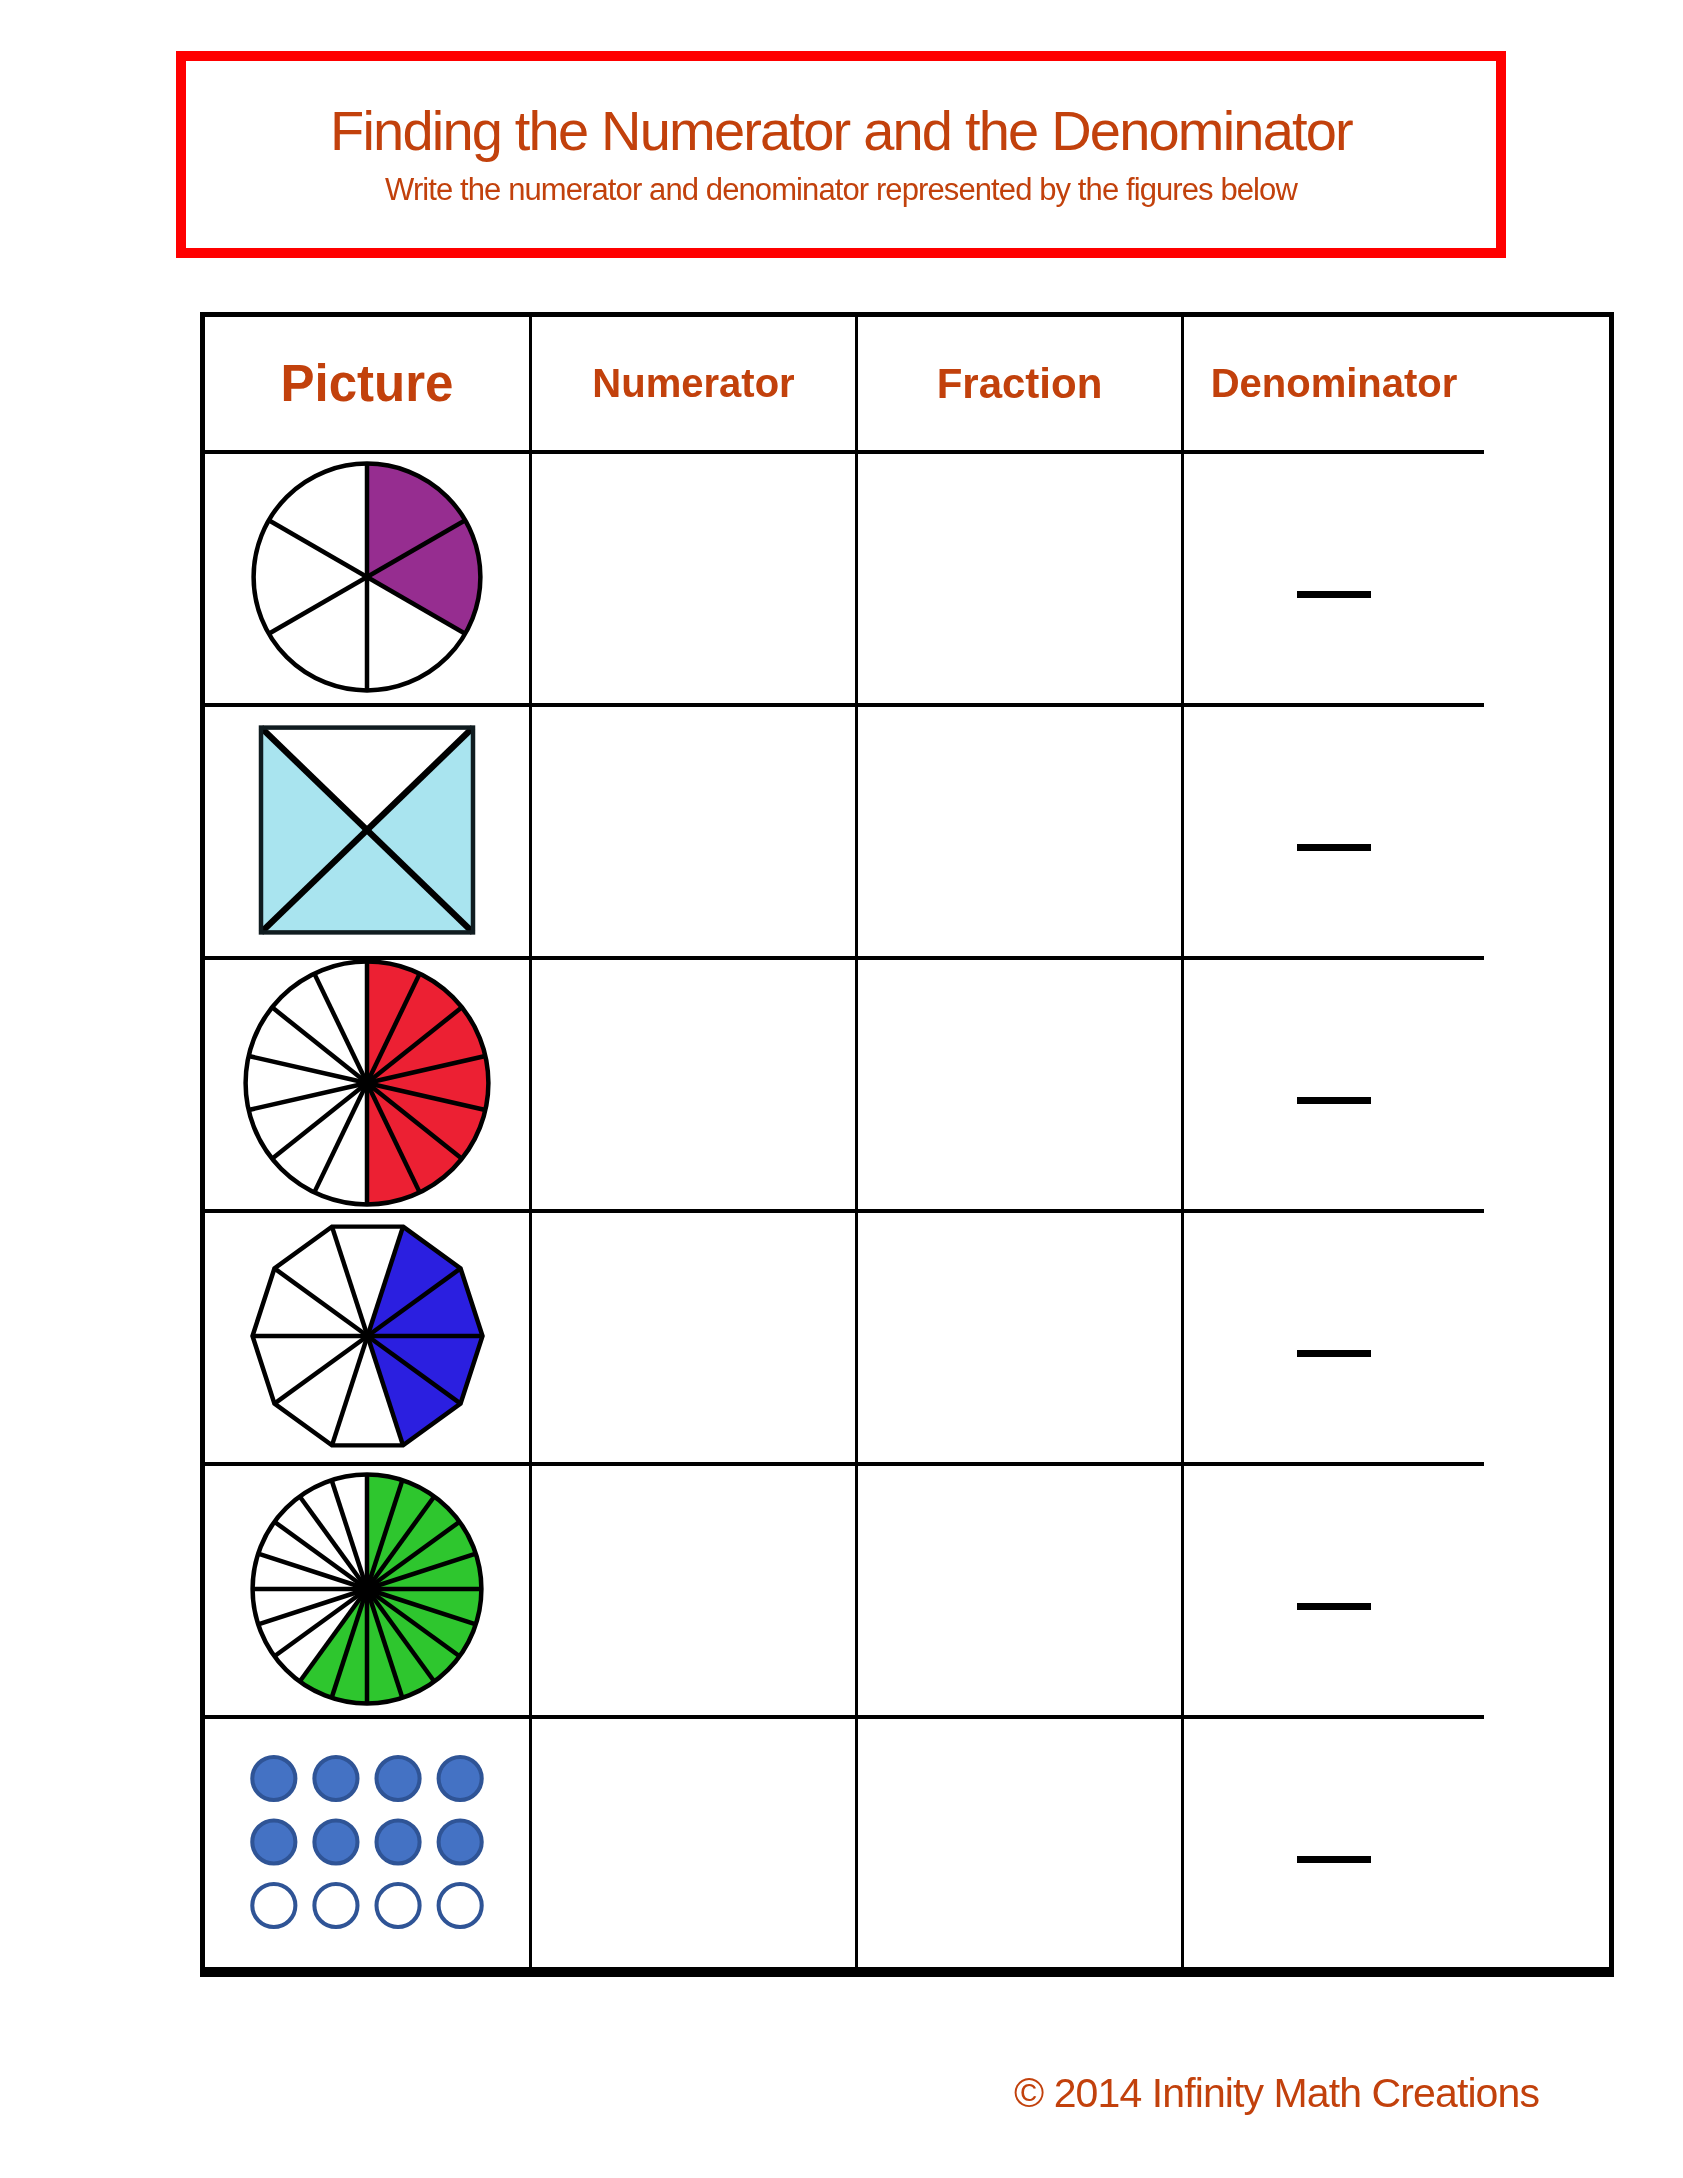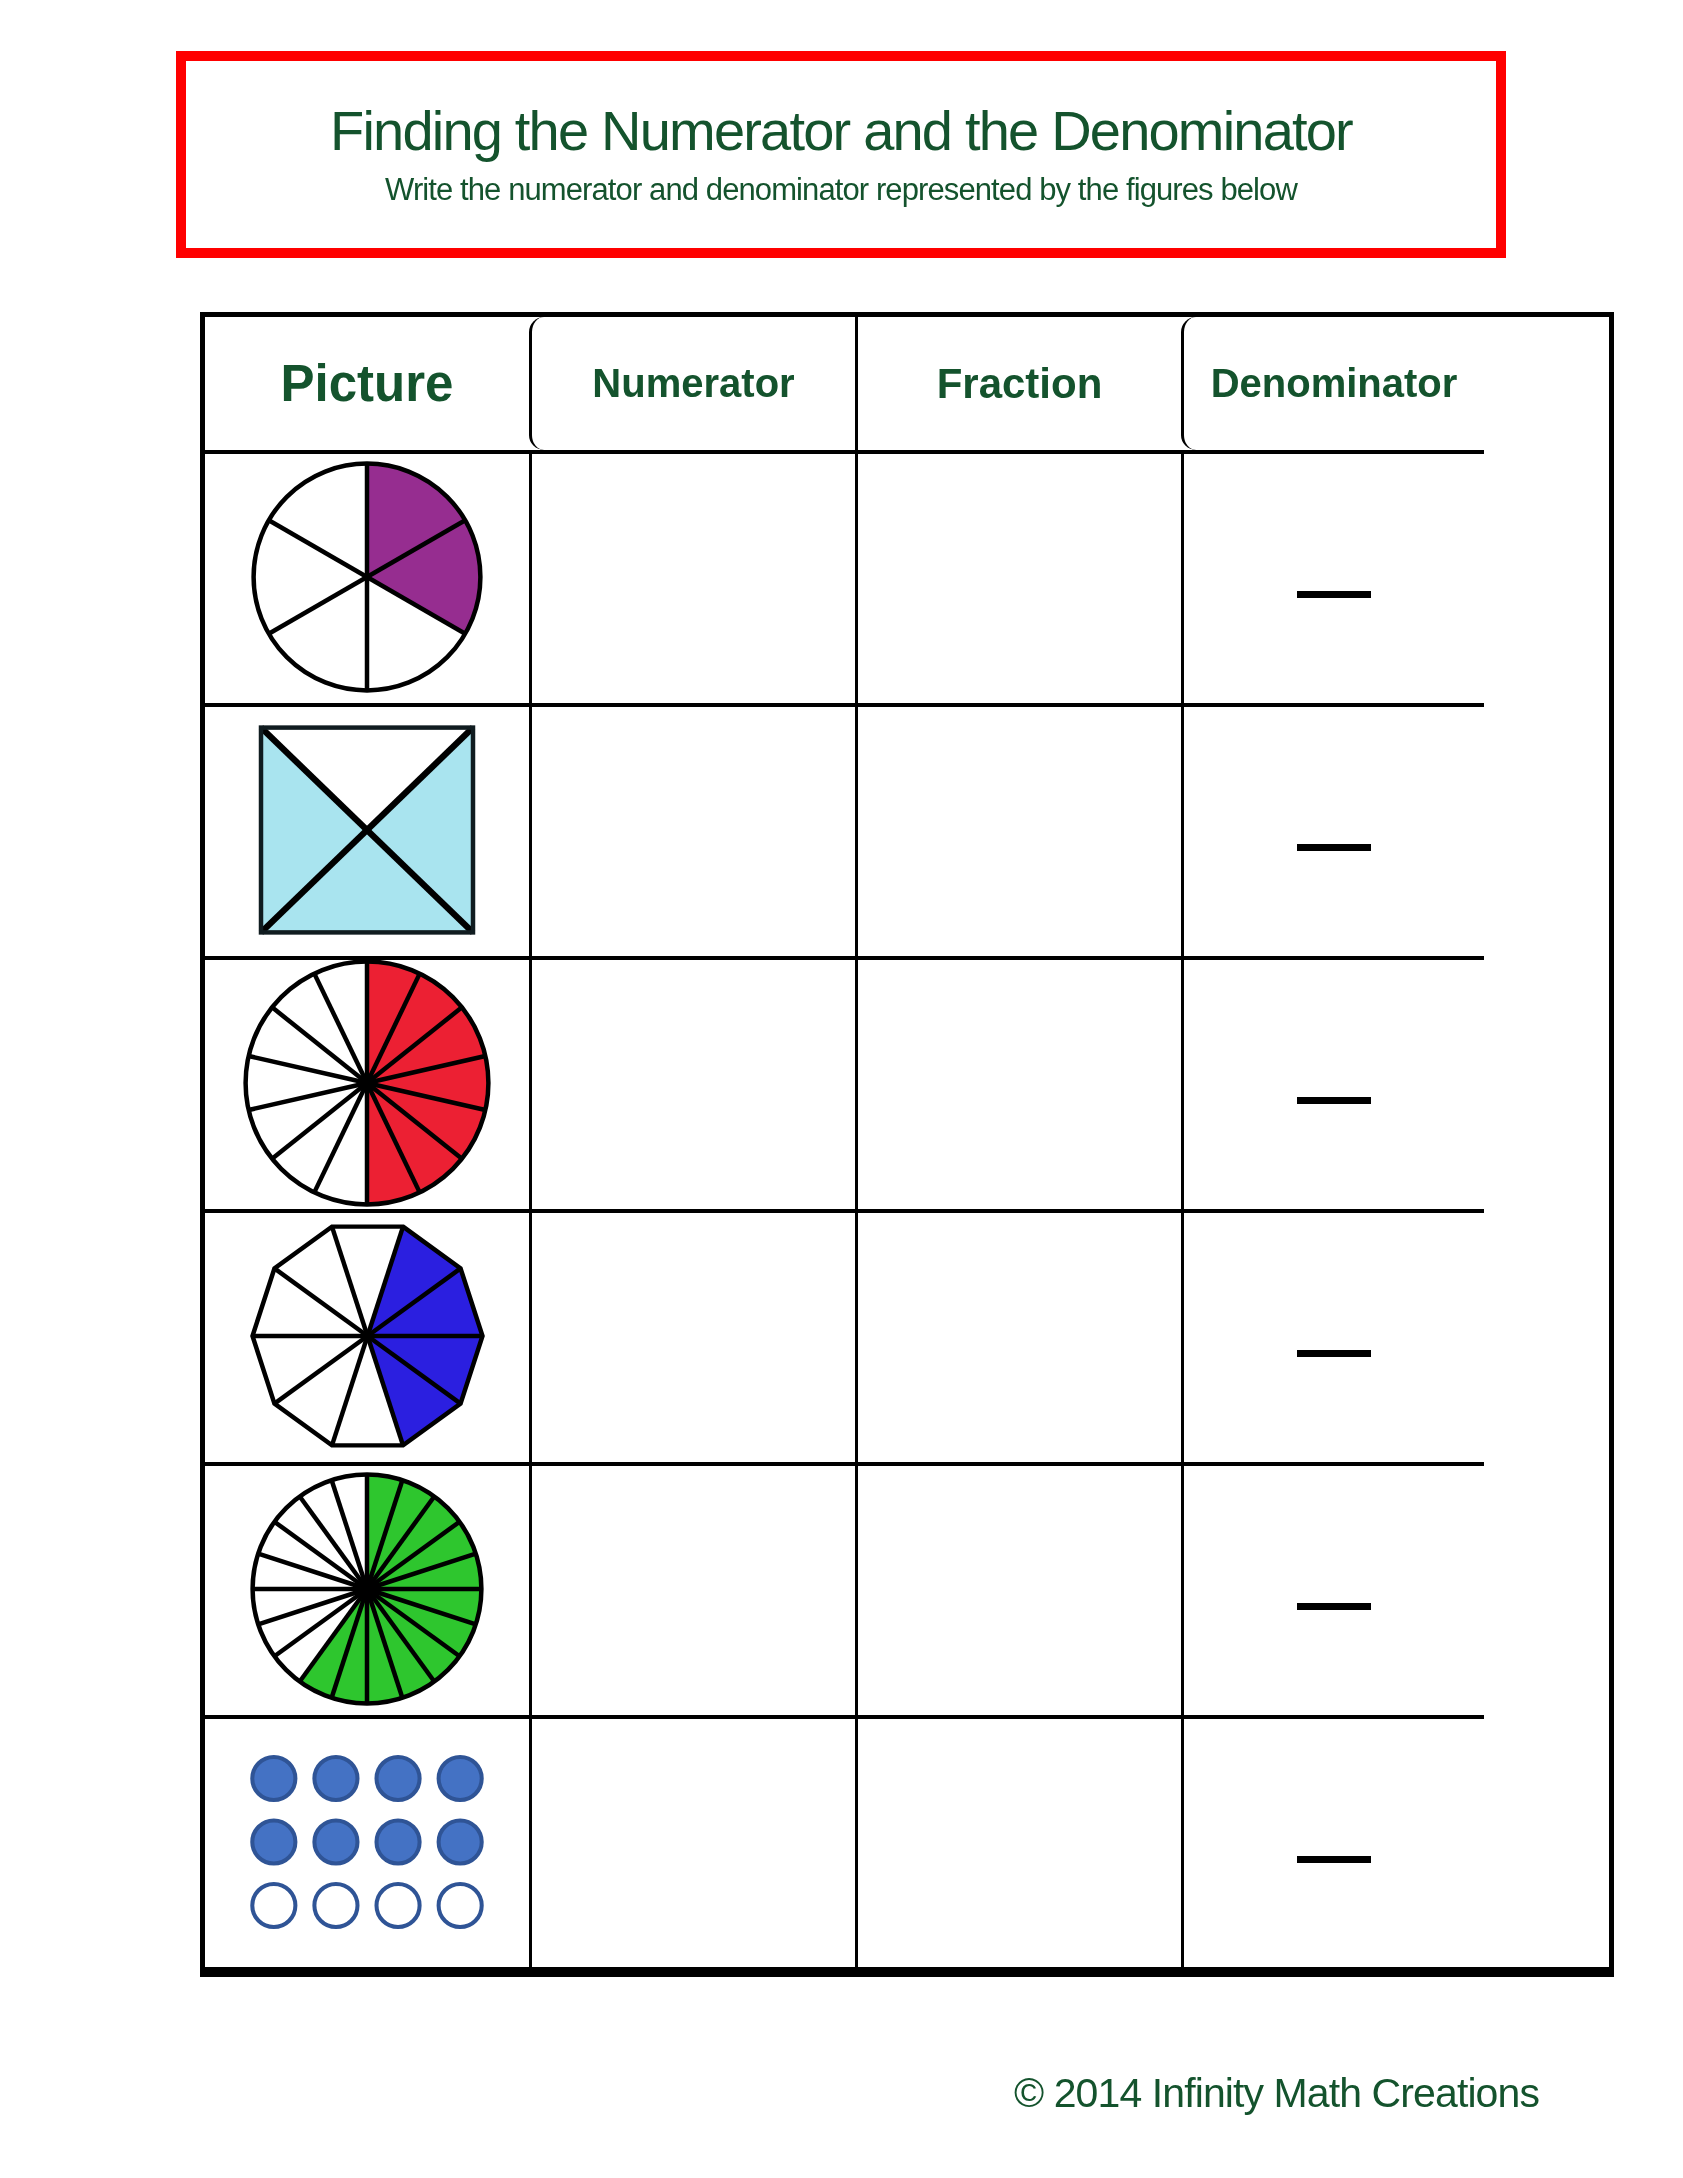--- a/index.html
+++ b/index.html
@@ -1,18 +1,18 @@
 <!DOCTYPE html>
 <html style="font-size:14.4px"><head>
 <meta charset="utf-8">
 <style>
   html,body{margin:0;padding:0;background:#ffffff;}
   .page{
     position:relative;width:1683px;height:2178px;background:#ffffff;
-    font-family:"Liberation Sans","DejaVu Sans",sans-serif;color:#14532d;
+    font-family:"Liberation Sans","DejaVu Sans",sans-serif;color:#c2410c;
     overflow:hidden;
   }
   
   .header-box{
     position:absolute;left:176px;top:51px;width:1330px;height:207px;
     box-sizing:border-box;border:10.8px solid #ff0000;background:#fff;
     display:flex;flex-direction:column;align-items:center;justify-content:center;
     text-align:center;
   }
   .title{font-size:56px;font-weight:400;letter-spacing:-1.8px;line-height:70px;white-space:nowrap;}
@@ -24,21 +24,21 @@
     display:grid;
     grid-template-columns:324px 326px 326px 303px;
     grid-template-rows:133px repeat(6,253px);
     background:#fff;
   }
   .cell{box-sizing:border-box;display:flex;align-items:center;justify-content:center;}
   .cell.bl{border-left:3.6px solid #000;}
   .cell.bt{border-top:4.5px solid #000;}
   .hdr{font-weight:700;}
   .hdr-picture{font-size:51px;}
-  .hdr-numerator,.hdr-denominator{font-size:40px;border-radius:15px;}
+  .hdr-numerator,.hdr-denominator{font-size:40px;}
   .hdr-fraction{font-size:42px;}
   .fig{display:block;}
   .fraction-line{width:74px;height:7.2px;background:#000;transform:translateY(16px);}
   
   .footer{
     position:absolute;right:144px;top:2070px;font-size:41px;letter-spacing:-0.9px;
     white-space:nowrap;
   }
 </style>
 </head>

